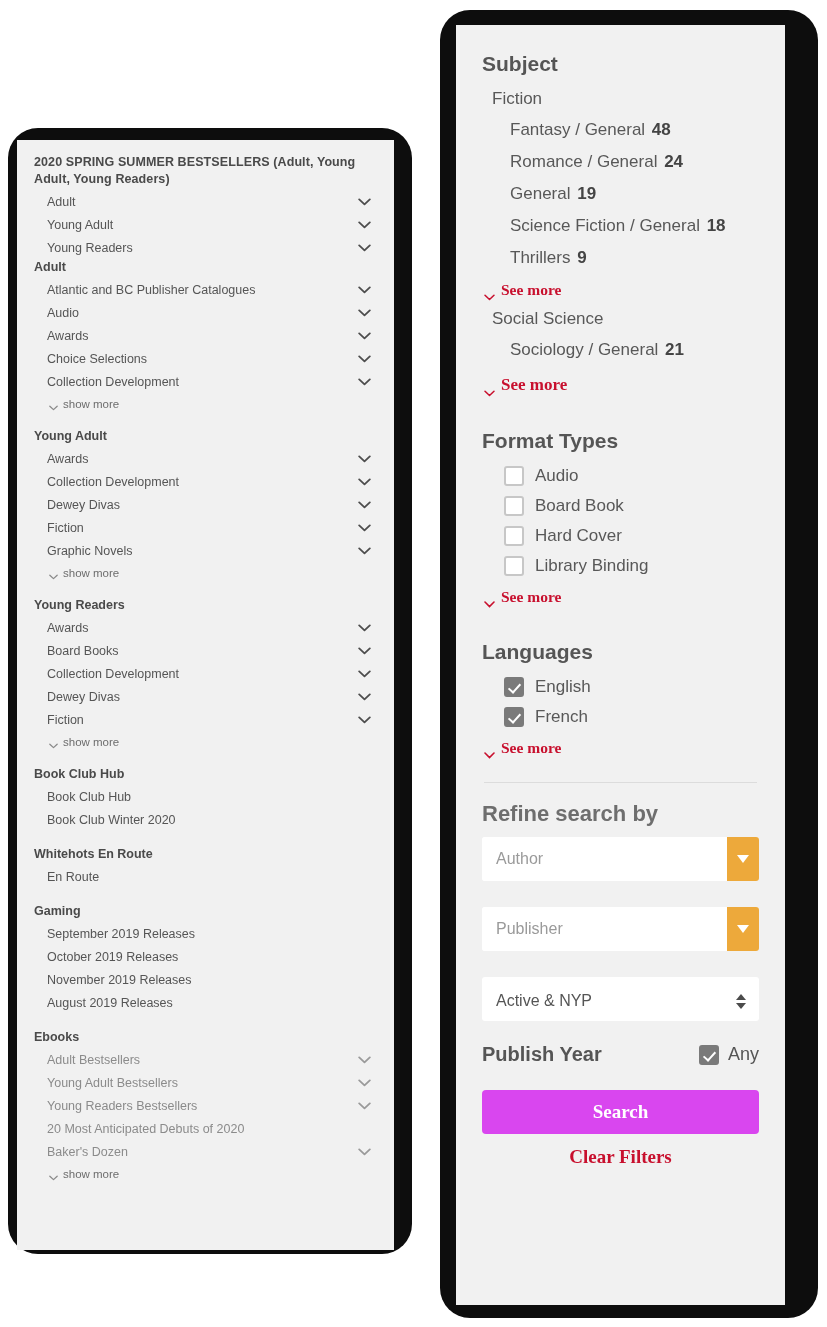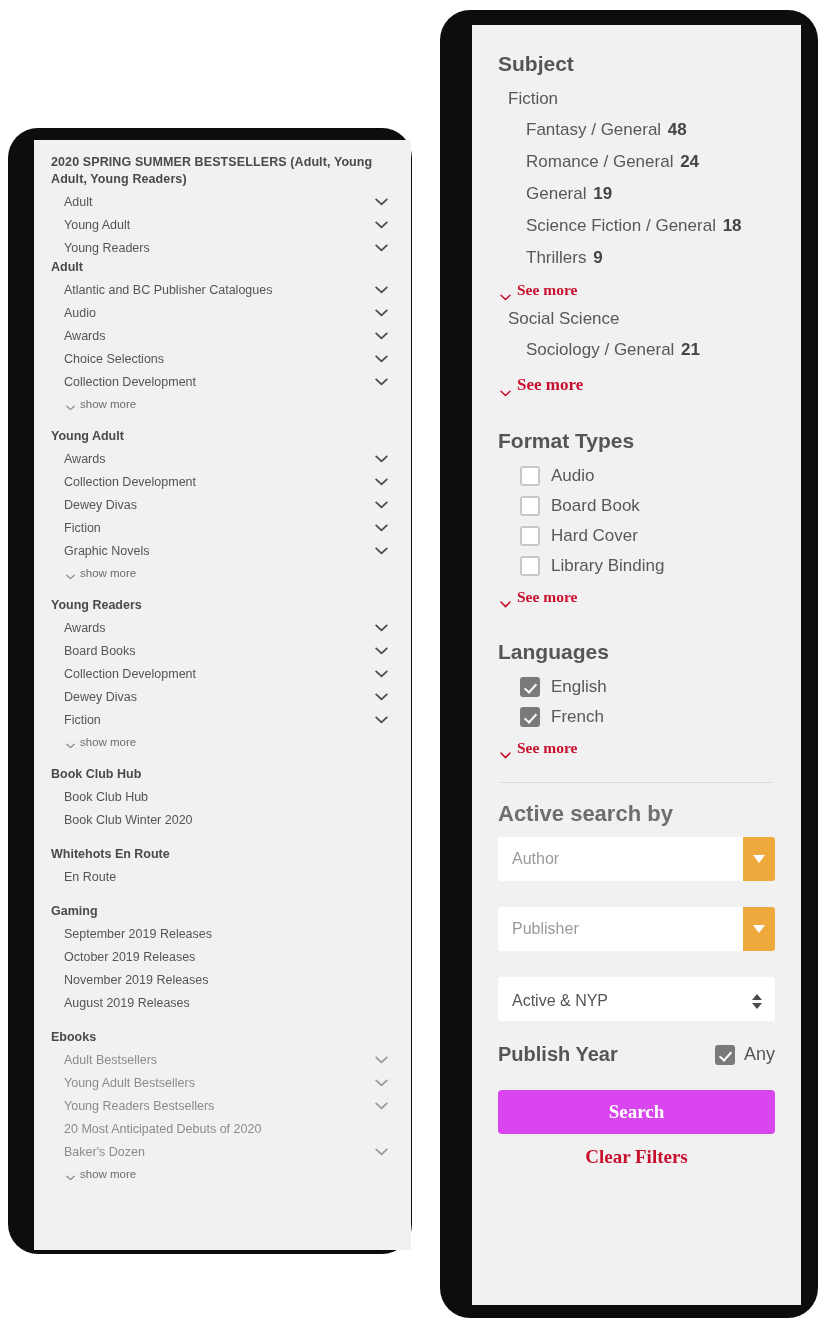--- a/index.html
+++ b/index.html
@@ -22,22 +22,22 @@
     border-radius: 30px;
   }
   .frame-left  { left: 8px;   top: 128px; width: 404px;  height: 1126px; }
   .frame-right { left: 440px; top: 10px;  width: 378px;  height: 1308px; }
 
   .panel {
     position: absolute;
     background: #f1f1f1;
     overflow: hidden;
   }
-  .panel-left  { left: 34px;  top: 140px; width: 377px;  height: 1110px; }
-  .panel-right { left: 472px; top: 25px;  width: 329px;  height: 1280px; }
+  .panel-left  { left: 17px;  top: 140px; width: 377px;  height: 1110px; }
+  .panel-right { left: 456px; top: 25px;  width: 329px;  height: 1280px; }
 
   
   .lp-inner { padding: 14px 18px 10px 17px; }
 
   .cat-title {
     font-size: 12.5px;
     font-weight: bold;
     color: #4a4a4a;
     line-height: 16.5px;
     letter-spacing: .1px;
@@ -610,21 +610,21 @@
       <span class="sm-chev">
         <svg viewBox="0 0 11 7" width="11" height="7">
             <path d="M1 1L5.5 5.5L10 1" stroke="#c8102e" stroke-width="1.6" fill="none" stroke-linecap="round"></path>
           </svg>
       </span>
       <span>See more</span>
     </div>
 
     <div class="divider"></div>
 
-    <div class="refine-title">Active search by</div>
+    <div class="refine-title">Refine search by</div>
 
     <div class="combo">
       <div class="field">Author</div>
       <div class="drop">
         <span class="caret-down"></span>
       </div>
     </div>
 
     <div class="combo">
       <div class="field">Publisher</div>

